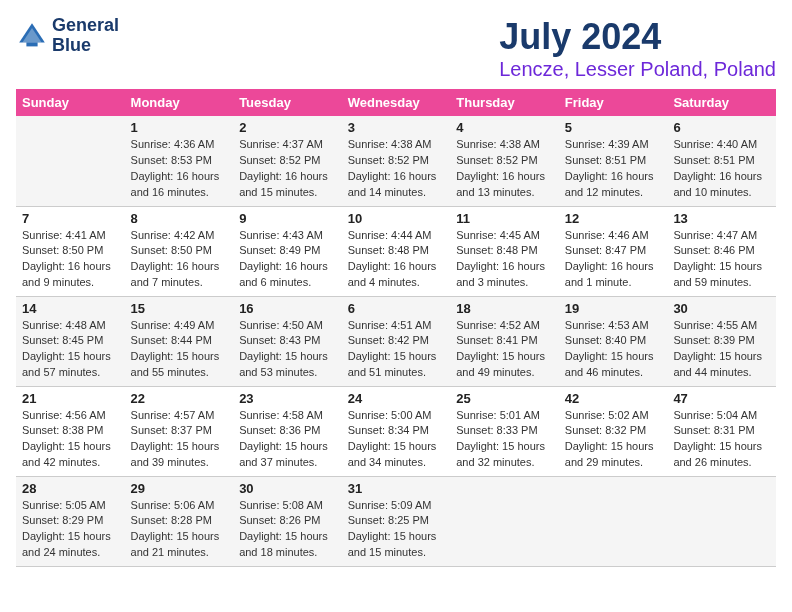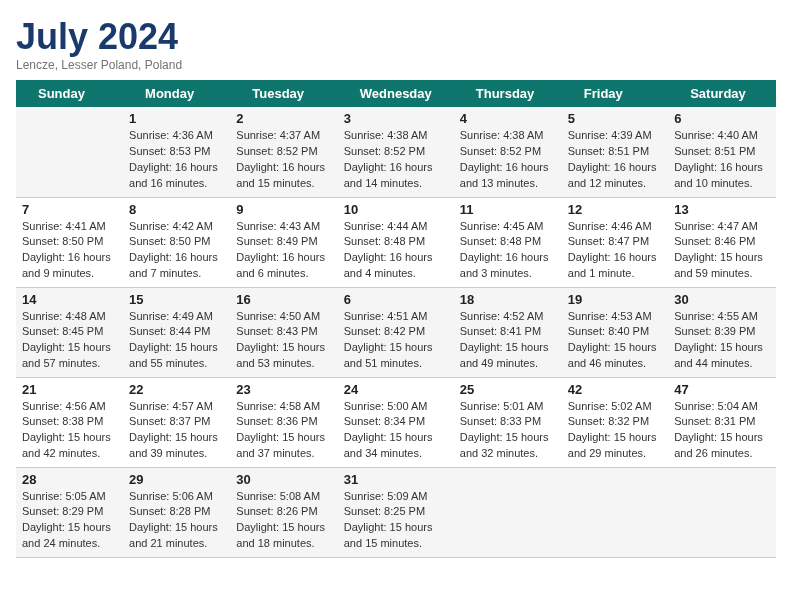--- a/index.html
+++ b/index.html
@@ -33,33 +33,33 @@
     }
     .title-area {
       text-align: left;
     }
     .month-title {
       font-size: 36px;
       font-weight: bold;
       color: #1a3a6b;
     }
     .location-title {
-      font-size: 12px;
-      color: #737373;
+      font-size: 20px;
+      color: #6d28d9;
     }
     table {
       width: 100%;
       border-collapse: collapse;
       font-size: 11px;
     }
     thead tr th {
-      background-color: #0f766e;
+      background-color: #ec4899;
       color: #fff;
       text-align: left;
-      padding: 6px 22px;
+      padding: 6px 6px;
       font-size: 13px;
       font-weight: bold;
     }
     tbody tr {
       border-bottom: 1px solid #ccc;
     }
     tbody tr:nth-child(odd) {
       background-color: #f5f5f5;
     }
     tbody tr:nth-child(even) {
@@ -83,20 +83,31 @@
       line-height: 1.45;
     }
     .week-row td {
       height: 90px;
     }
   </style>
 </head>
 <body>
 
 <div class="header-area">
+  <div class="logo">
+    <svg class="logo-icon" viewBox="0 0 40 40">
+      <polygon points="20,4 36,28 4,28" fill="#2a6db5"></polygon>
+      <polygon points="20,10 32,28 8,28" fill="#fff" opacity="0.3"></polygon>
+      <rect x="13" y="28" width="14" height="5" fill="#2a6db5"></rect>
+    </svg>
+    <div class="logo-text">
+      <div>General</div>
+      <div>Blue</div>
+    </div>
+  </div>
   <div class="title-area">
     <div class="month-title">July 2024</div>
     <div class="location-title">Lencze, Lesser Poland, Poland</div>
   </div>
 </div>
 
 <table>
   <thead>
     <tr>
       <th>Sunday</th>

